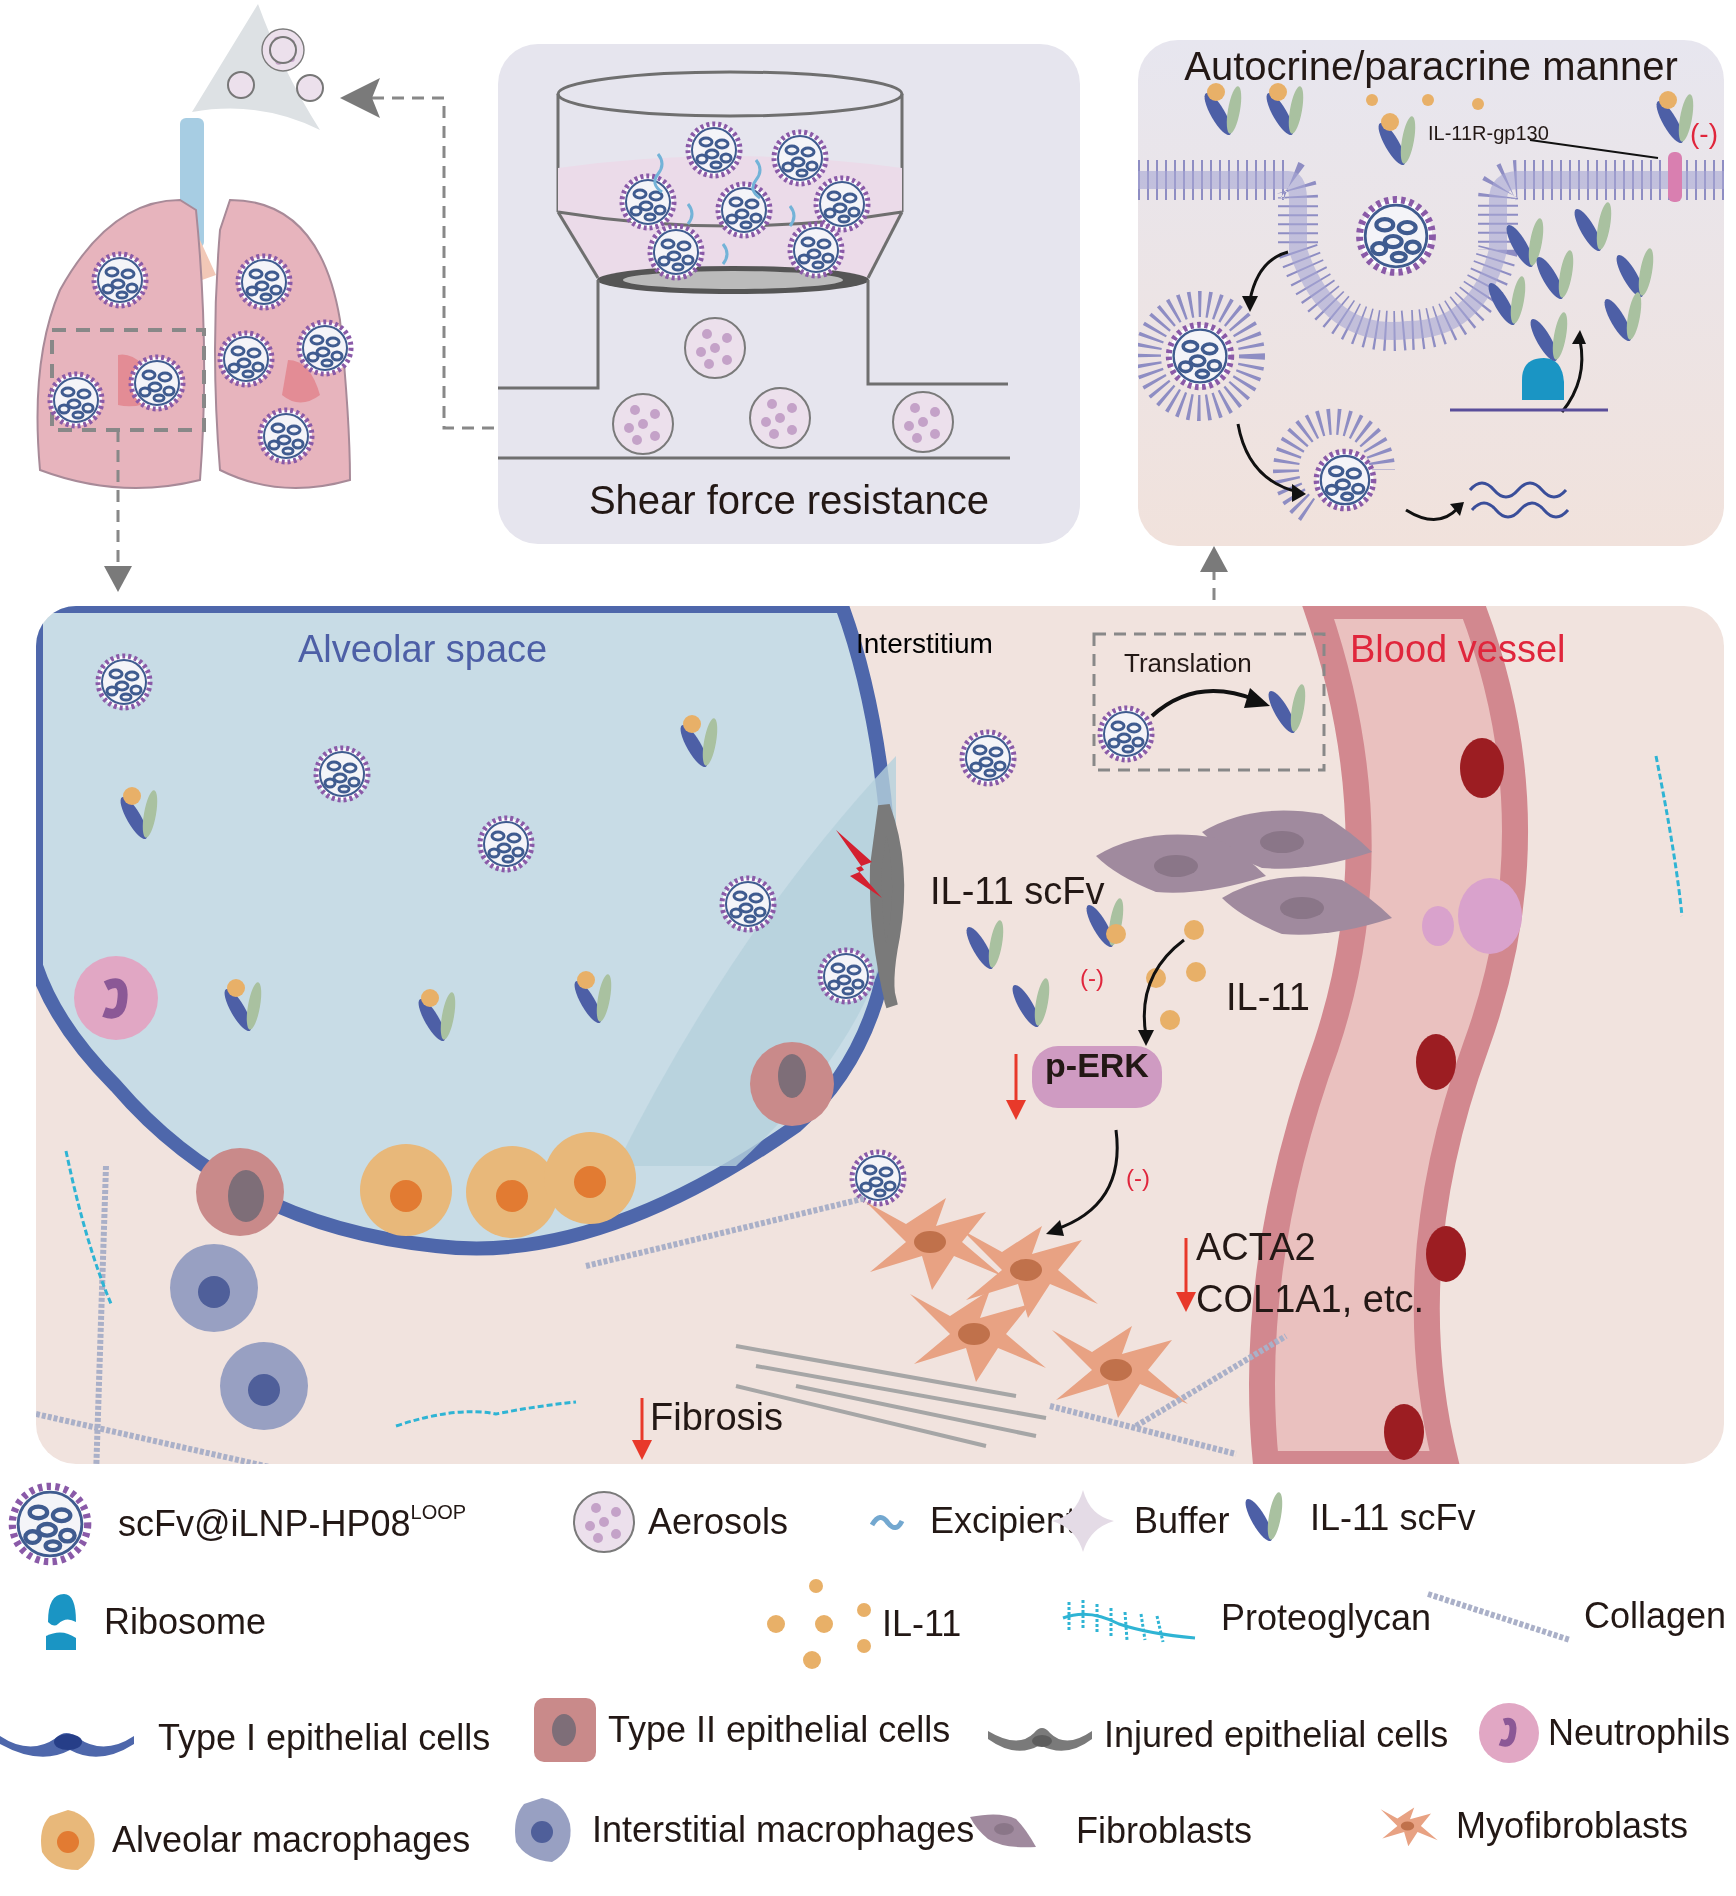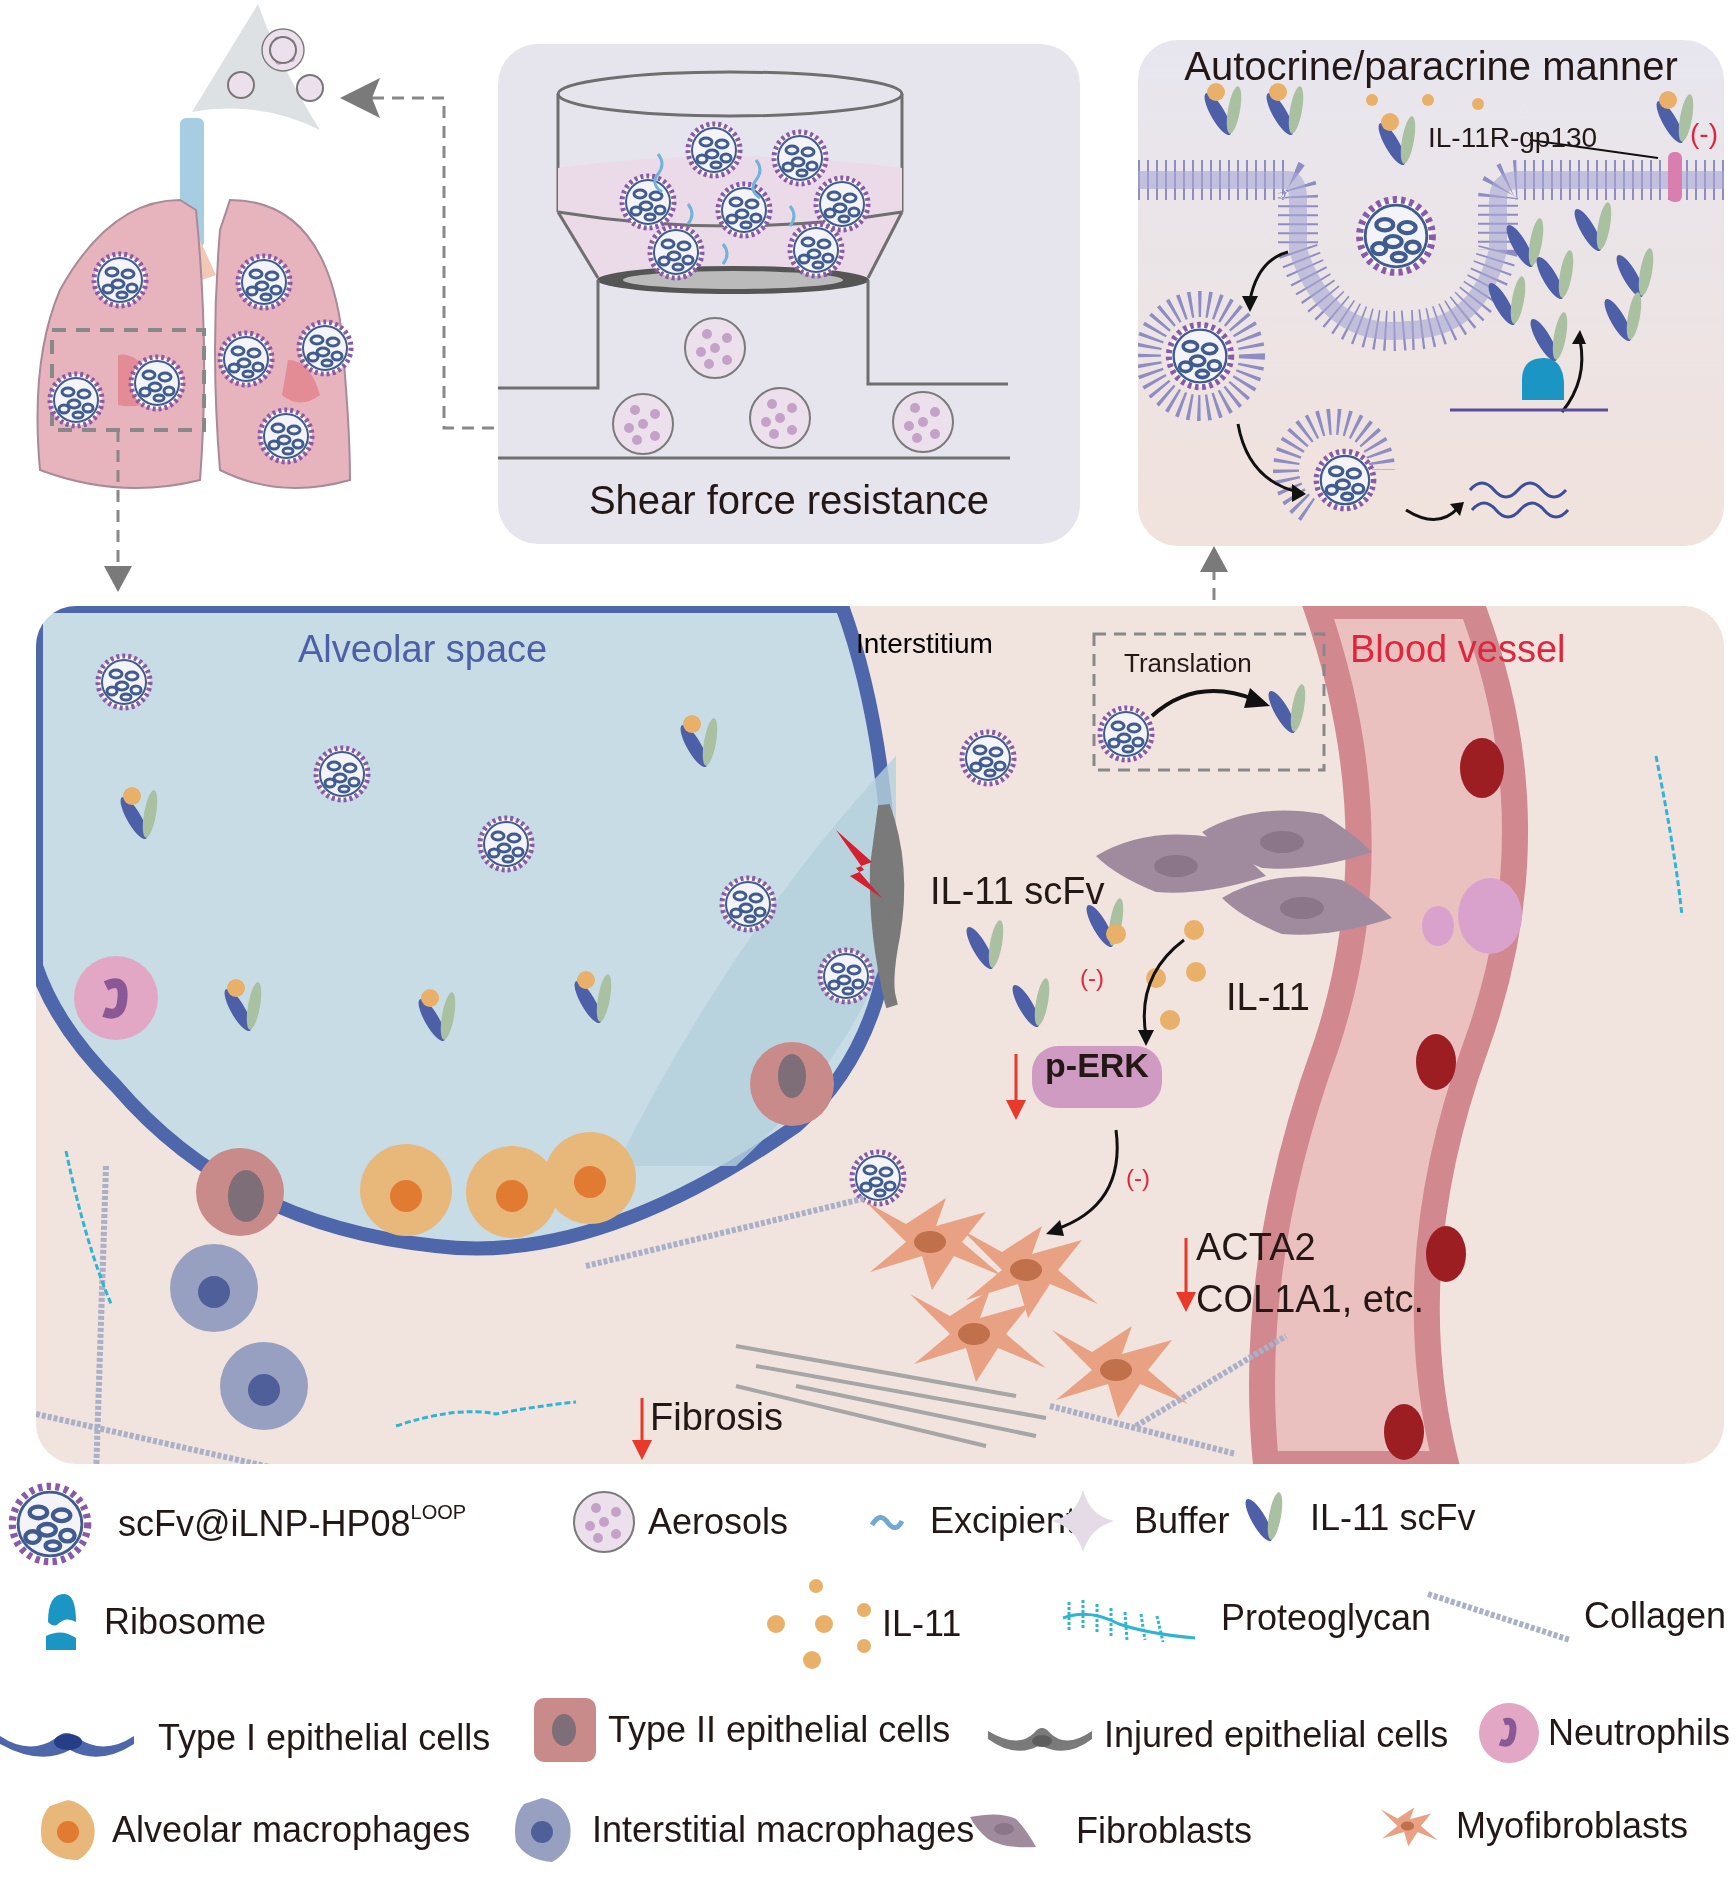--- a/index.html
+++ b/index.html
@@ -163,21 +163,21 @@
     <circle cx="340" cy="64" r="6" fill="#e8b068"></circle>
     <use href="#scfv" x="390" y="206"></use>
     <use href="#scfv" x="458" y="190"></use>
     <use href="#scfv" x="420" y="238"></use>
     <use href="#scfv" x="500" y="236"></use>
     <use href="#scfv" x="372" y="264"></use>
     <use href="#scfv" x="488" y="280"></use>
     <use href="#scfv" x="414" y="300"></use>
     <line x1="392" y1="100" x2="520" y2="118" stroke="#111" stroke-width="2"></line>
   </svg>
-  <div class="txt" style="left:290px;top:82px;font-size:28px;">IL-11R-gp130</div>
+  <div class="txt" style="left:290px;top:82px;font-size:20px;">IL-11R-gp130</div>
   <div class="txt" style="left:552px;top:78px;font-size:28px;color:#e0263c;">(-)</div>
 </div>
 
 <div class="panel" style="left:36px;top:606px;width:1688px;height:858px;background:#f1e3de;">
   <svg width="1688" height="858">
 
     <path d="M0,0 L806,0 Q850,120 856,300 Q850,440 760,520 Q560,660 400,640 Q200,620 80,480 Q20,420 0,360Z" fill="#c8dce6"></path>
     <path d="M0,0 L806,0 Q850,120 856,300 Q850,440 760,520 Q560,660 400,640 Q200,620 80,480 Q20,420 0,360Z" fill="none" stroke="#4e67ab" stroke-width="14"></path>
     <path d="M860,150 Q700,320 580,560 L700,560 Q840,430 860,300Z" fill="#b5d1dc" opacity="0.8"></path>
 
@@ -392,21 +392,21 @@
     <span class="leg-label" style="margin-left:12px;">Injured epithelial cells</span>
   </div>
   <div class="leg-item" style="left:1478px;top:222px;">
     <svg width="62" height="62" style="position:static">
         <circle cx="31" cy="31" r="30" fill="#e1a7c4"></circle>
         <path d="M26,20 Q38,16 34,34 Q32,44 22,40" fill="none" stroke="#8b5896" stroke-width="7"></path>
       </svg>
     <span class="leg-label" style="margin-left:8px;">Neutrophils</span>
   </div>
 
-  <div class="leg-item" style="left:38px;top:318px;text-align:right;">
+  <div class="leg-item" style="left:38px;top:328px;text-align:right;">
     <svg width="60" height="64" style="position:static">
         <path d="M30,2 Q50,6 56,26 Q60,50 40,62 Q14,62 4,44 Q0,20 12,8Z" fill="#e8b87a"></path>
         <circle cx="30" cy="34" r="11" fill="#e27b32"></circle>
       </svg>
     <span class="leg-label" style="margin-left:14px;">Alveolar macrophages</span>
   </div>
   <div class="leg-item" style="left:512px;top:316px;">
     <svg width="62" height="68" style="position:static">
         <path d="M30,2 Q52,6 58,28 Q62,54 40,66 Q14,64 4,46 Q0,22 12,8Z" fill="#98a0c2"></path>
         <circle cx="30" cy="36" r="11" fill="#4f5f9a"></circle>

